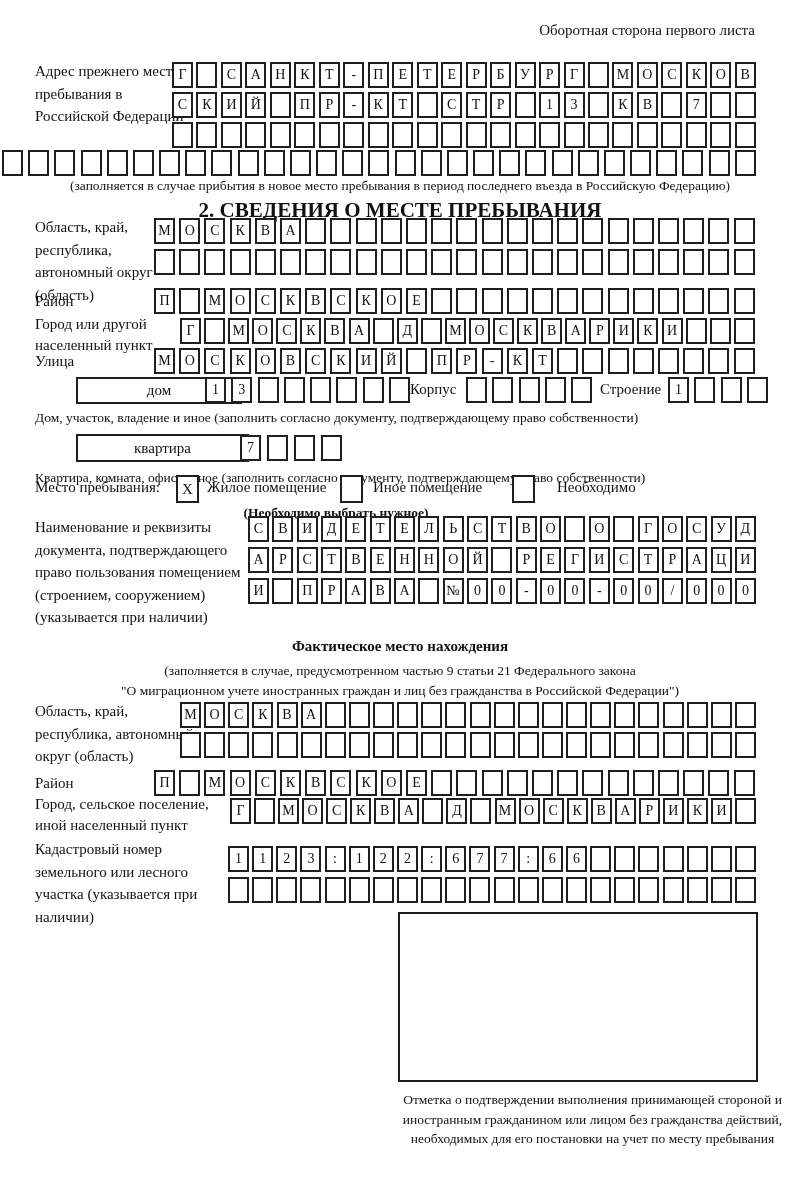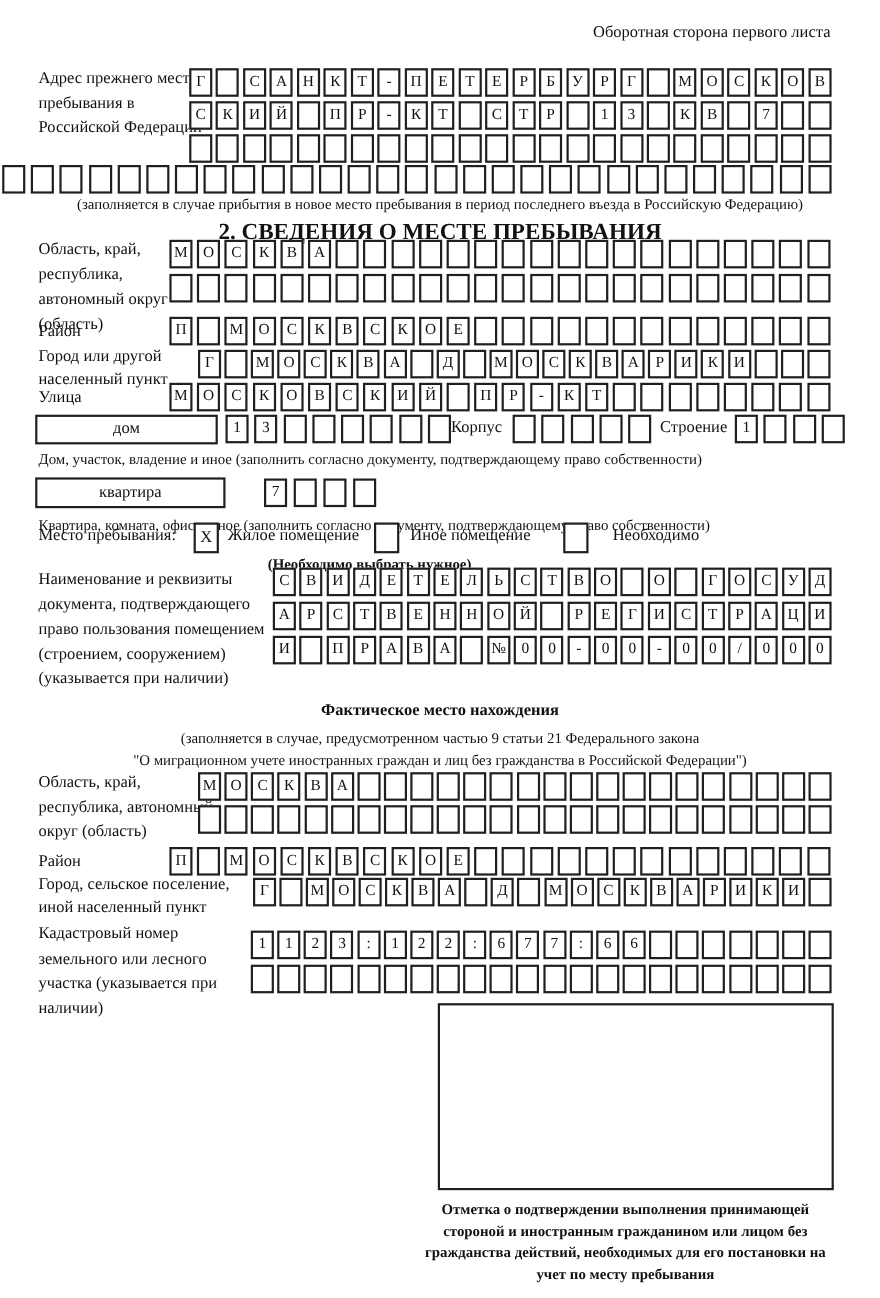--- a/index.html
+++ b/index.html
@@ -18,21 +18,21 @@
   .bold{font-weight:bold;}
   .cells{position:absolute;display:flex;justify-content:space-between;height:26px;}
   .cell{
     width:21px;height:26px;box-sizing:border-box;
     border:2px solid #1f1f1f;background:#fff;
     display:flex;align-items:center;justify-content:center;
     font-size:14px;line-height:1;flex:0 0 auto;
   }
   .whitebox{
     position:absolute;border:2px solid #1f1f1f;box-sizing:border-box;background:#fff;
-    display:flex;align-items:center;justify-content:center;font-size:15px;
+    display:flex;align-items:center;justify-content:center;font-size:15px;margin-left:44px;
   }
   .checkbox{
     position:absolute;width:23px;height:28px;box-sizing:border-box;
     border:2px solid #1f1f1f;background:#fff;text-align:center;
     font-size:15px;line-height:24px;
   }
   .stampbox{position:absolute;border:2px solid #1f1f1f;background:#fff;box-sizing:border-box;}
 </style>
 </head>
 <body>
@@ -564,13 +564,13 @@
     <div class="cell"></div>
     <div class="cell"></div>
     <div class="cell"></div>
     <div class="cell"></div>
     <div class="cell"></div>
     <div class="cell"></div>
     <div class="cell"></div>
   </div>
 
 <div class="stampbox" style="left:398px;top:912px;width:360px;height:170px;"></div>
-<div class="abs note center" style="left:376px;top:1090px;width:385px;line-height:1.45;font-weight:bold;">Отметка о подтверждении выполнения принимающей стороной и иностранным гражданином или лицом без гражданства действий, необходимых для его постановки на учет по месту пребывания</div>
+<div class="abs note center" style="left:400px;top:1090px;width:385px;line-height:1.45;">Отметка о подтверждении выполнения принимающей стороной и иностранным гражданином или лицом без гражданства действий, необходимых для его постановки на учет по месту пребывания</div>
 
 </body></html>

